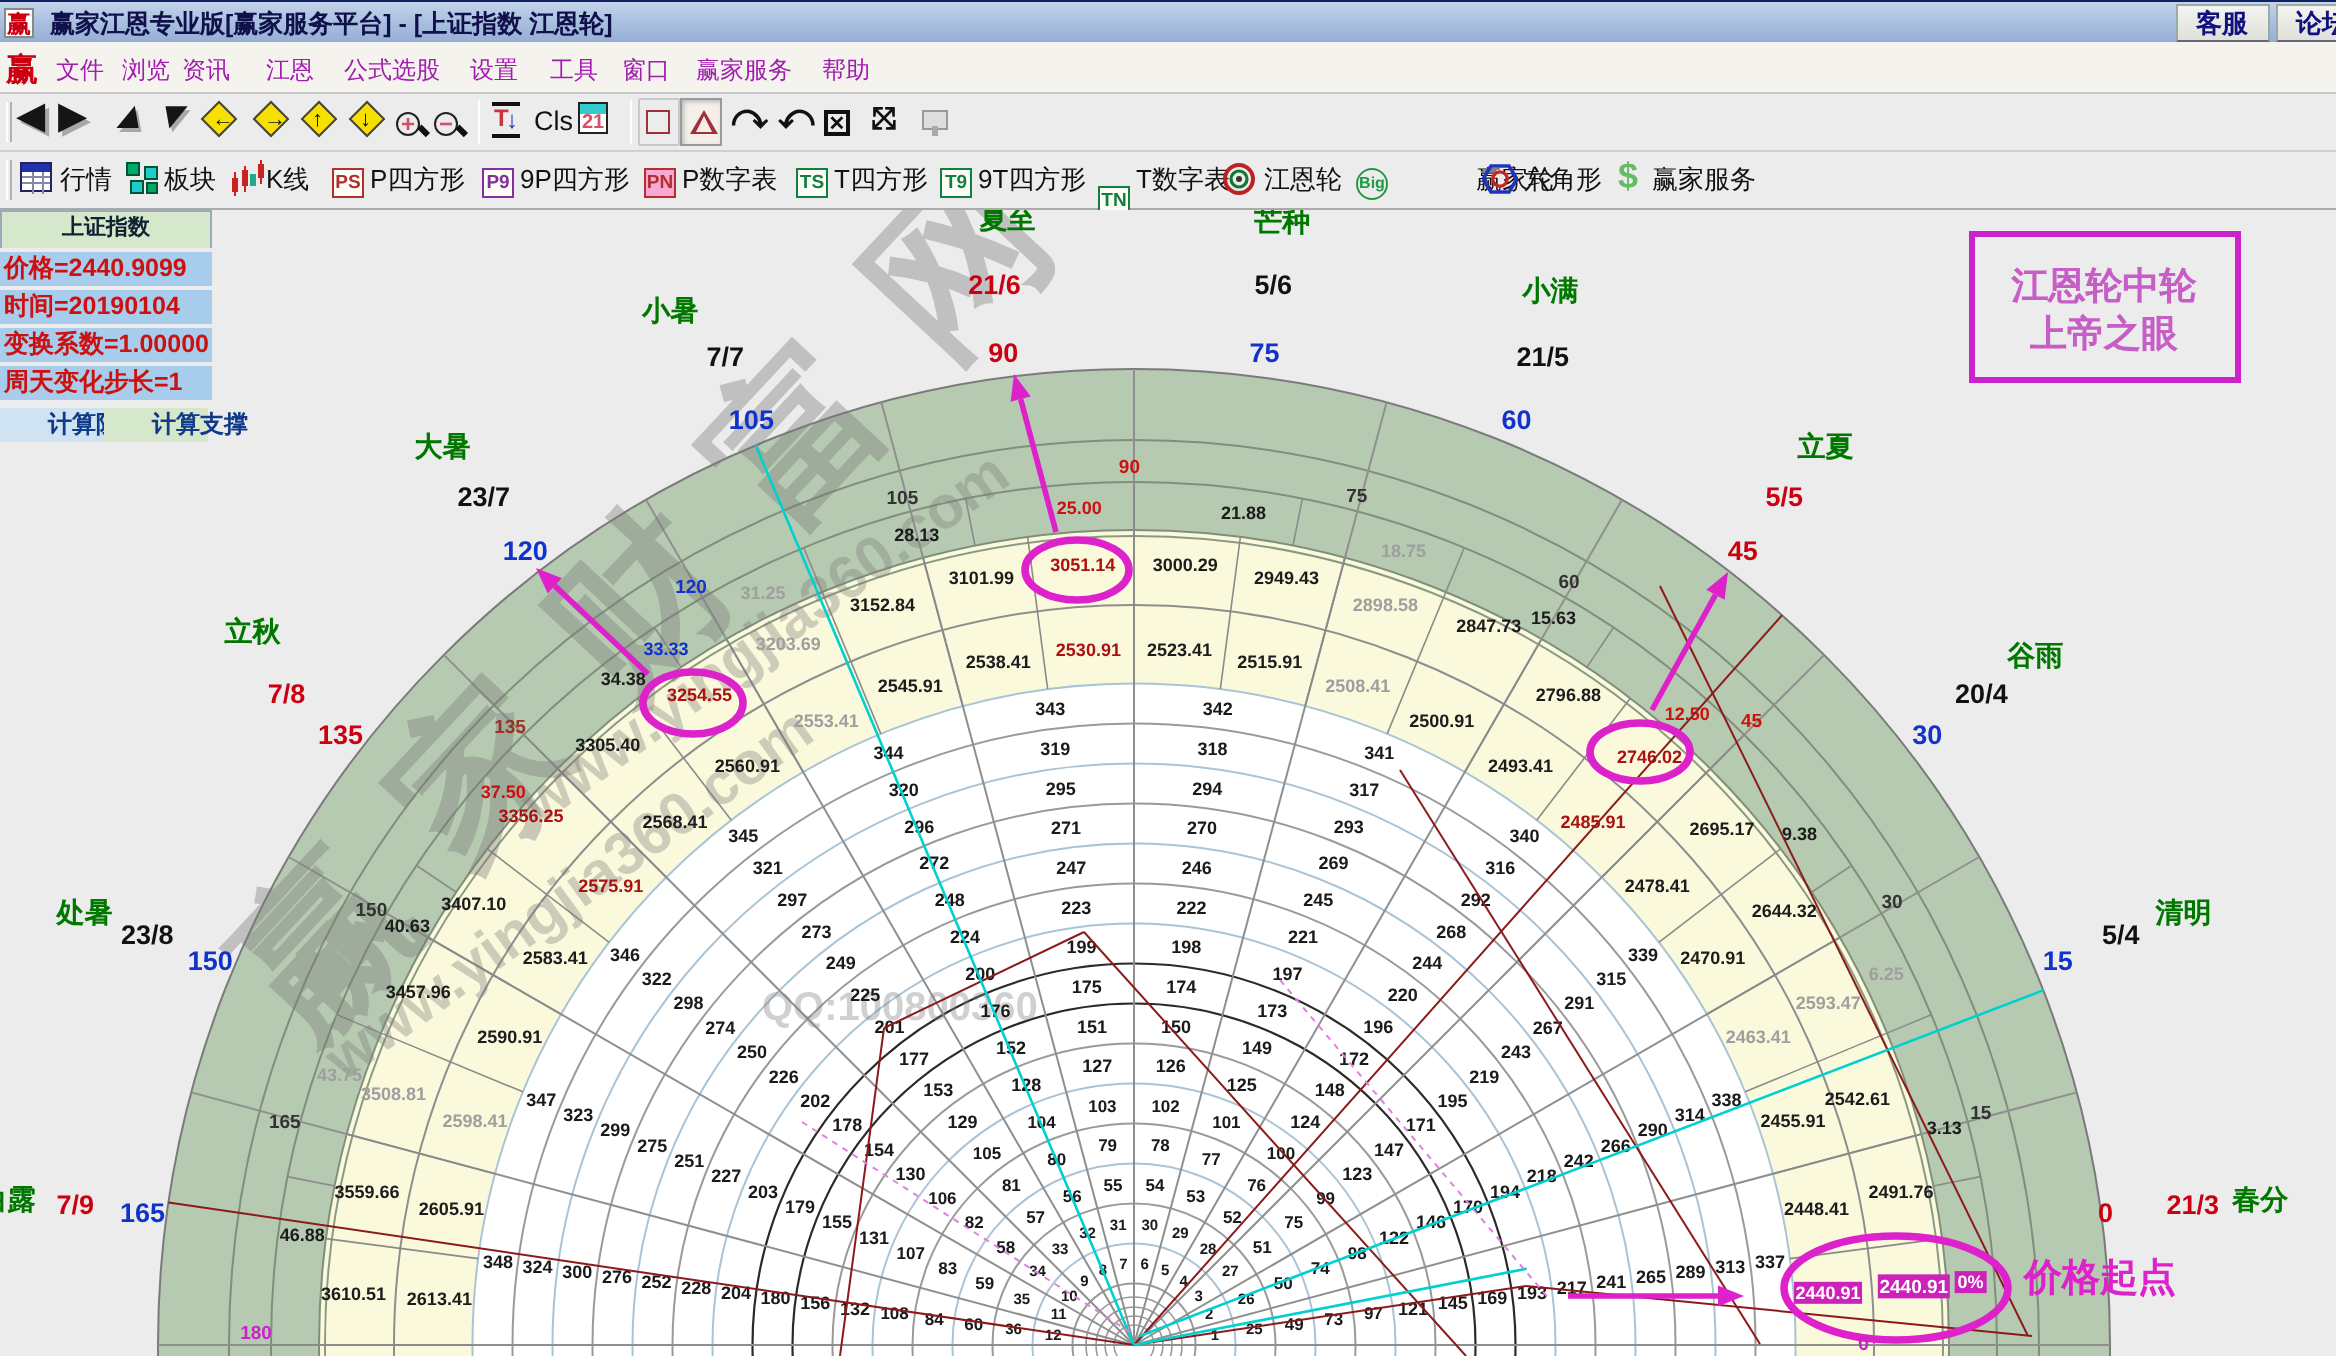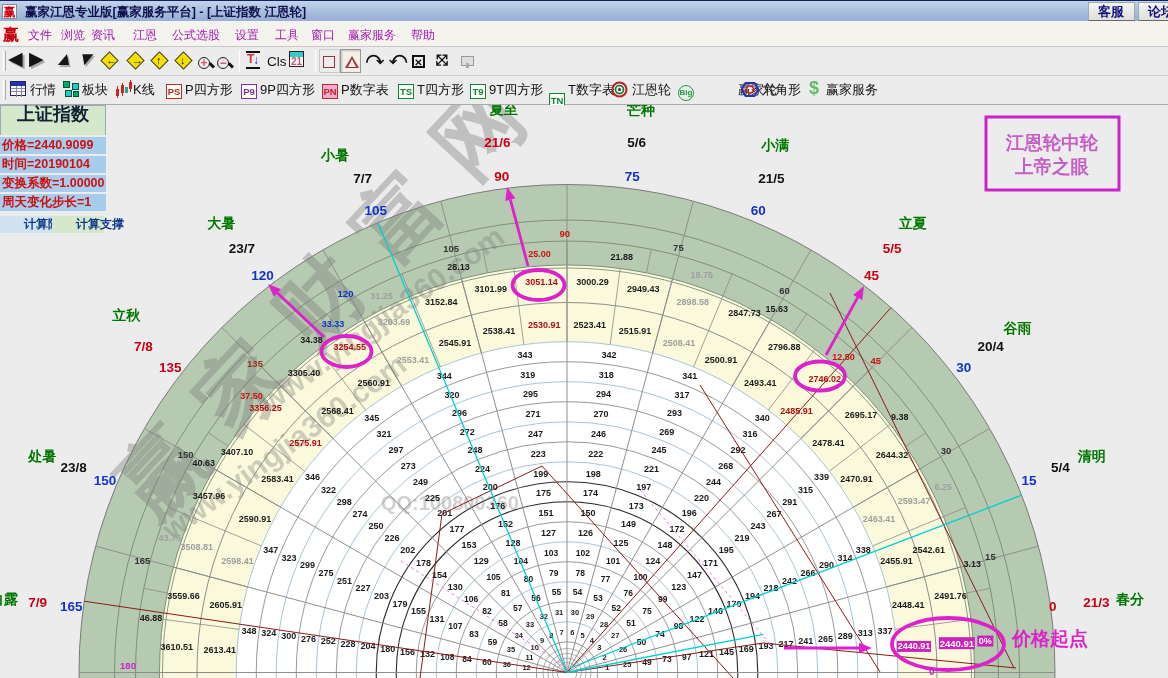--- a/index.html
+++ b/index.html
@@ -10,21 +10,21 @@
 #menu { position:absolute; left:0; top:21px; width:1168px; height:26px; background:#f4f3ee; border-bottom:1px solid #c8c8c8; }
 #menu .logo { position:absolute; left:3px; top:4px; color:#cc0011; font-size:16px; font-weight:700; }
 #menu span.m { position:absolute; top:6px; font-size:12px; color:#a21caf; }
 #tb1 { position:absolute; left:0; top:47px; width:1168px; height:29px; background:#ececec; border-bottom:1px solid #d0d0d0; }
 #tb2 { position:absolute; left:0; top:76px; width:1168px; height:29px; background:#ececec; border-bottom:1px solid #aaa; }
 .grip { position:absolute; left:3px; top:4px; width:3px; height:20px; border-left:1px solid #fff; border-right:1px solid #b0b0b0; }
 #tb1 .it, #tb2 .it { position:absolute; top:0; height:28px; }
 .tbtxt { font-size:13px; color:#111; line-height:28px; position:absolute; white-space:nowrap; }
 #chart { position:absolute; left:0; top:105px; width:1168px; height:573px; }
 #panel { position:absolute; left:0; top:0; width:106px; }
-#panel .hd { height:30px; background:#d5e8cc; border:1px solid #9ab; border-bottom:none; color:#123; font-size:18px; font-weight:700; text-align:center; line-height:16px; }
+#panel .hd { height:19px; background:#d5e8cc; border:1px solid #9ab; border-bottom:none; color:#123; font-size:11px; font-weight:700; text-align:center; line-height:16px; }
 #panel .row { height:17px; background:#a8cdec; margin-top:2px; color:#cc1111; font-size:12.5px; font-weight:700; line-height:16px; padding-left:2px; white-space:nowrap; overflow:hidden; }
 #panel .btns { margin-top:3px; height:17px; }
 #panel .btns span { display:inline-block; width:52px; height:17px; font-size:12px; font-weight:700; color:#123a8a; text-align:center; line-height:16px; white-space:nowrap; letter-spacing:0;padding-left:24px; }
 </style></head>
 <body>
 <div id="title">
  <div class="ico">赢</div>
  <div class="txt">赢家江恩专业版[赢家服务平台] - [上证指数 江恩轮]</div>
  <div class="btn" style="right:33px;">客服</div>
  <div class="btn" style="right:-17px;">论坛</div>

